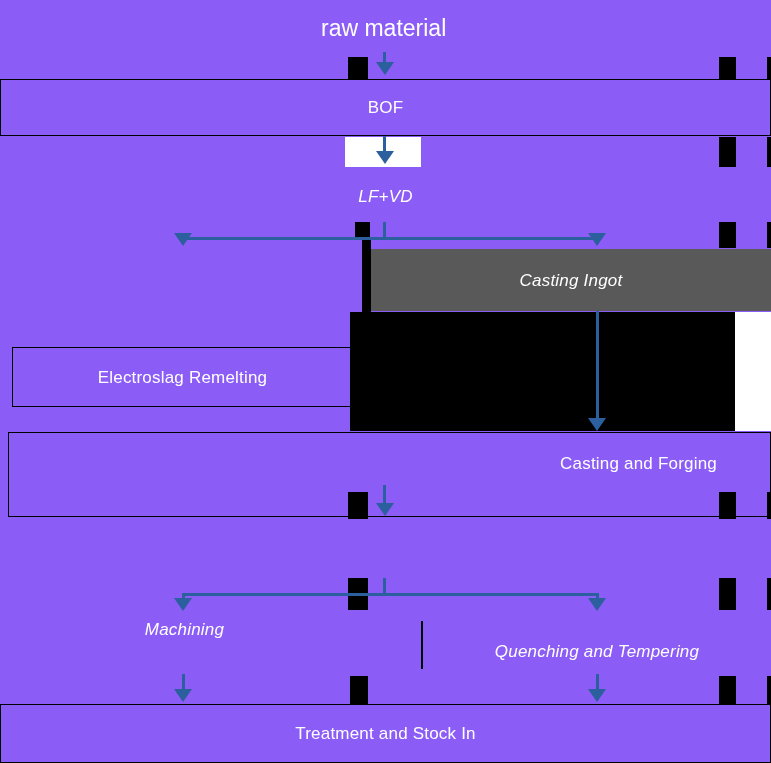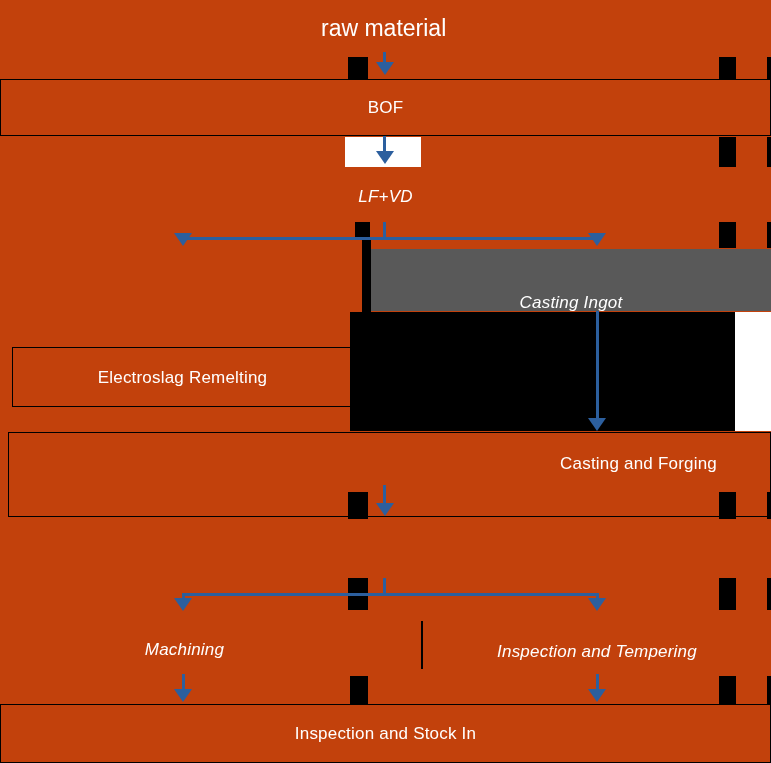--- a/index.html
+++ b/index.html
@@ -2,21 +2,21 @@
 <html><head>
 <meta charset="utf-8">
 <style>
   html,body{margin:0;padding:0;}
   body{
     width:771px;height:763px;
     background:#595959;
     font-family:"Liberation Sans", sans-serif;
     overflow:hidden;
   }
-  #stage{position:relative;width:771px;height:763px;background:#c2410c;}
+  #stage{position:relative;width:771px;height:763px;background:#8b5cf6;}
 
   
   .box{
     position:absolute;
     border:1.5px solid #000;
     box-sizing:border-box;
     background:transparent;
     display:flex;
     align-items:center;
     justify-content:center;
@@ -107,21 +107,21 @@
   </div>
 
   <div class="vline" style="left:383px;top:222px;height:18px;"></div>
   <div class="hline" style="left:182px;top:237px;width:417px;"></div>
   <div class="vline" style="left:182px;top:237px;height:6px;"></div>
   <div class="arrow" style="left:174px;top:233px;"></div>
   <div class="vline" style="left:596px;top:237px;height:6px;"></div>
   <div class="arrow" style="left:588px;top:233px;"></div>
 
 
-  <div class="box nb" style="left:371px;top:249px;width:400px;height:62px;background:#595959;align-items:flex-end;">
+  <div class="box nb" style="left:371px;top:249px;width:400px;height:62px;background:#595959;">
     <span class="lbl">Casting Ingot</span>
   </div>
 
   <div class="box" style="left:12px;top:347px;width:341px;height:60px;">
     <span class="lbl">Electroslag Remelting</span>
   </div>
 
   <div class="vline" style="left:596px;top:311px;height:113px;"></div>
   <div class="arrow" style="left:588px;top:418px;"></div>
 
@@ -133,32 +133,32 @@
   <div class="arrow" style="left:376px;top:503px;"></div>
 
 
   <div class="vline" style="left:383px;top:578px;height:18px;"></div>
   <div class="hline" style="left:182px;top:593px;width:417px;"></div>
   <div class="vline" style="left:182px;top:593px;height:8px;"></div>
   <div class="arrow" style="left:174px;top:598px;"></div>
   <div class="vline" style="left:596px;top:593px;height:8px;"></div>
   <div class="arrow" style="left:588px;top:598px;"></div>
 
-  <div class="box nb" style="left:8px;top:620px;width:413px;height:58px;">
+  <div class="box nb" style="left:8px;top:600px;width:413px;height:58px;">
     <span class="lbl" style="margin-left:-60px;">Machining</span>
   </div>
 
   <div class="divider" style="left:421px;top:621px;height:48px;"></div>
 
   <div class="box nb" style="left:423px;top:622px;width:348px;height:58px;">
-    <span class="lbl">Inspection and Tempering</span>
+    <span class="lbl">Quenching and Tempering</span>
   </div>
 
   <div class="vline" style="left:182px;top:674px;height:20px;"></div>
   <div class="arrow" style="left:174px;top:689px;"></div>
   <div class="vline" style="left:596px;top:674px;height:20px;"></div>
   <div class="arrow" style="left:588px;top:689px;"></div>
 
   <div class="box" style="left:0px;top:704px;width:771px;height:59px;">
-    <span class="lbl">Inspection and Stock In</span>
+    <span class="lbl">Treatment and Stock In</span>
   </div>
 
 </div>
 
 </body></html>

